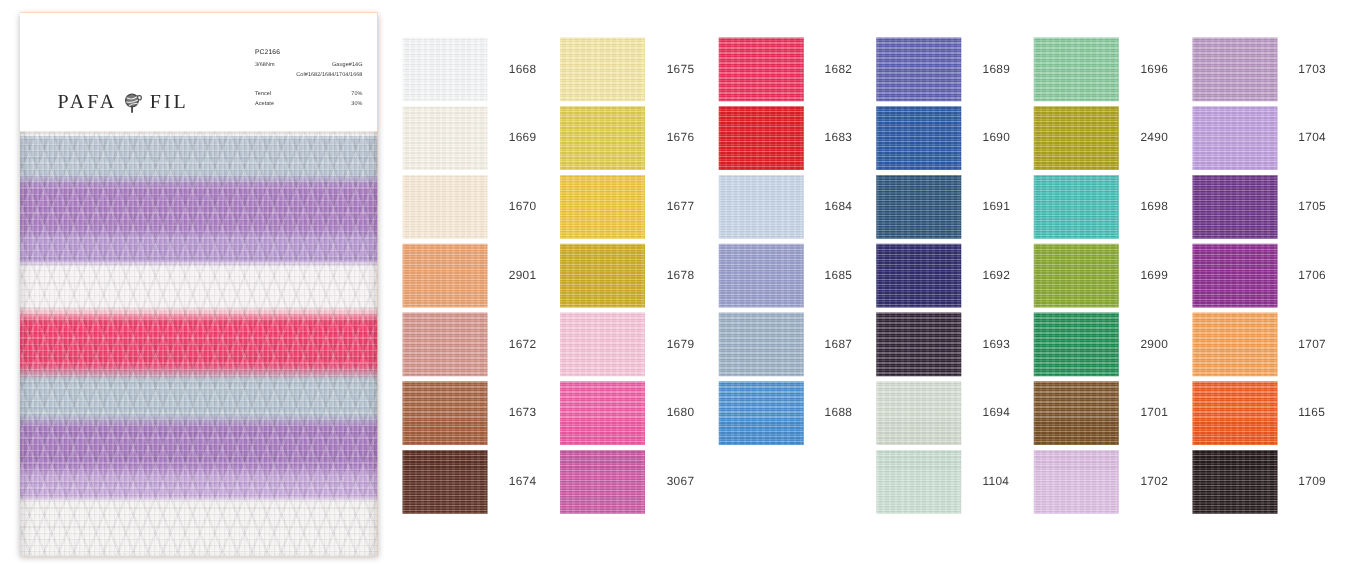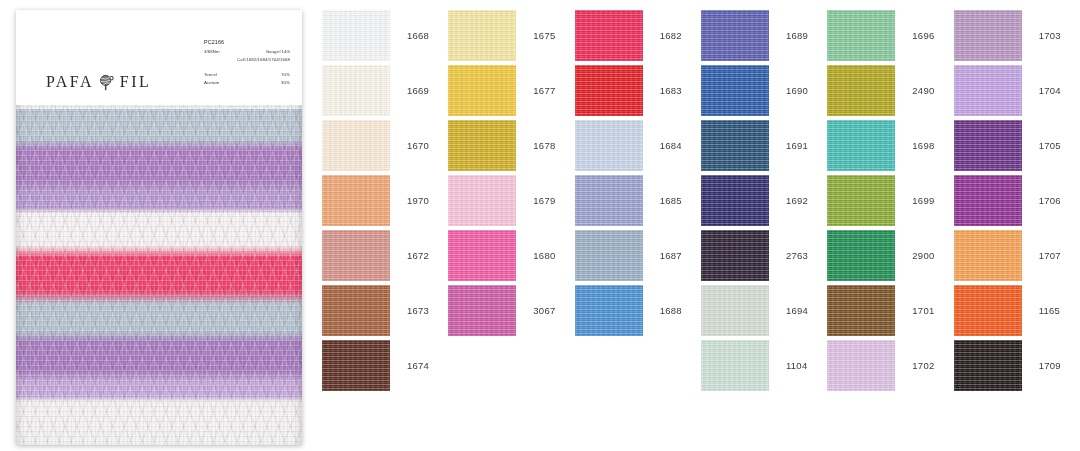--- a/index.html
+++ b/index.html
@@ -85,21 +85,21 @@
                inset -7px 0 9px -6px rgba(0,0,0,.16);
   }
 
   
   #swatch-grid{
     position:absolute;left:322px;top:0;width:758px;height:451px;
     display:grid;
     grid-template-columns:repeat(6,1fr);
     column-gap:0px;
   }
-  .swatch-col{display:flex;flex-direction:column;padding-top:8px;}
+  .swatch-col{display:flex;flex-direction:column;padding-top:28px;}
   .swatch-item{
     display:flex;align-items:center;
     height:55px;
   }
   .swatch-chip{
     width:68px;height:51px;
     flex:0 0 auto;
     position:relative;
     overflow:hidden;
   }
@@ -209,21 +209,21 @@
           <div class="chip-tex"></div>
           <div class="chip-tex2"></div>
         </div>
         <div class="swatch-label">1670</div>
       </div>
       <div class="swatch-item">
         <div class="swatch-chip" style="background: rgb(237, 164, 114);">
           <div class="chip-tex"></div>
           <div class="chip-tex2"></div>
         </div>
-        <div class="swatch-label">1970</div>
+        <div class="swatch-label">2901</div>
       </div>
       <div class="swatch-item">
         <div class="swatch-chip" style="background: rgb(211, 146, 137);">
           <div class="chip-tex"></div>
           <div class="chip-tex2"></div>
         </div>
         <div class="swatch-label">1672</div>
       </div>
       <div class="swatch-item">
         <div class="swatch-chip" style="background: rgb(165, 97, 63);">
@@ -242,20 +242,27 @@
     </div>
     <div class="swatch-col">
       <div class="swatch-item">
         <div class="swatch-chip" style="background: rgb(242, 229, 162);">
           <div class="chip-tex"></div>
           <div class="chip-tex2"></div>
         </div>
         <div class="swatch-label">1675</div>
       </div>
       <div class="swatch-item">
+        <div class="swatch-chip" style="background: rgb(227, 208, 85);">
+          <div class="chip-tex"></div>
+          <div class="chip-tex2"></div>
+        </div>
+        <div class="swatch-label">1676</div>
+      </div>
+      <div class="swatch-item">
         <div class="swatch-chip" style="background: rgb(238, 198, 60);">
           <div class="chip-tex"></div>
           <div class="chip-tex2"></div>
         </div>
         <div class="swatch-label">1677</div>
       </div>
       <div class="swatch-item">
         <div class="swatch-chip" style="background: rgb(207, 174, 40);">
           <div class="chip-tex"></div>
           <div class="chip-tex2"></div>
@@ -355,21 +362,21 @@
           <div class="chip-tex"></div>
           <div class="chip-tex2"></div>
         </div>
         <div class="swatch-label">1692</div>
       </div>
       <div class="swatch-item">
         <div class="swatch-chip" style="background: rgb(46, 33, 51);">
           <div class="chip-tex"></div>
           <div class="chip-tex2"></div>
         </div>
-        <div class="swatch-label">2763</div>
+        <div class="swatch-label">1693</div>
       </div>
       <div class="swatch-item">
         <div class="swatch-chip" style="background: rgb(211, 219, 207);">
           <div class="chip-tex"></div>
           <div class="chip-tex2"></div>
         </div>
         <div class="swatch-label">1694</div>
       </div>
       <div class="swatch-item">
         <div class="swatch-chip" style="background: rgb(203, 223, 212);">

